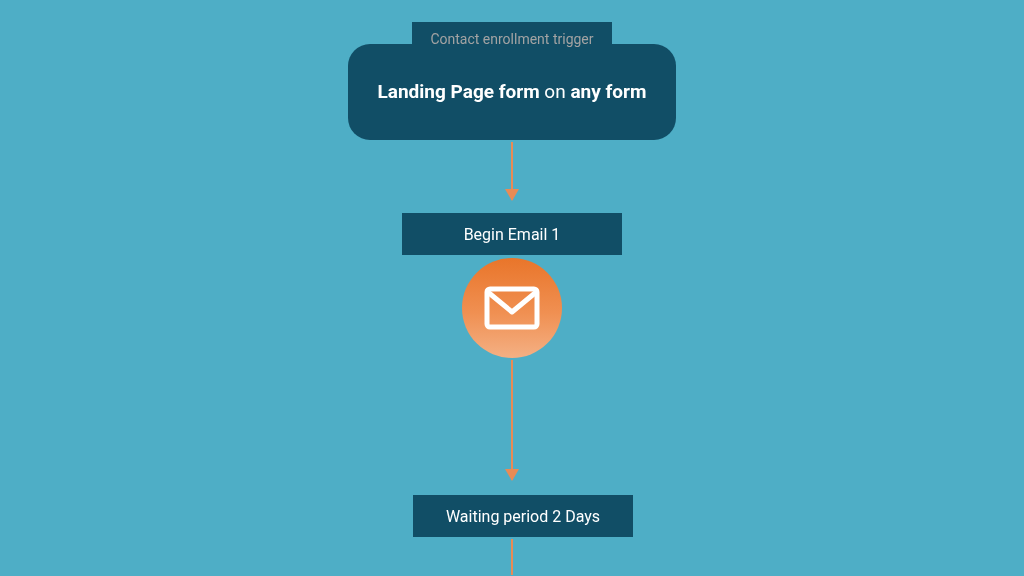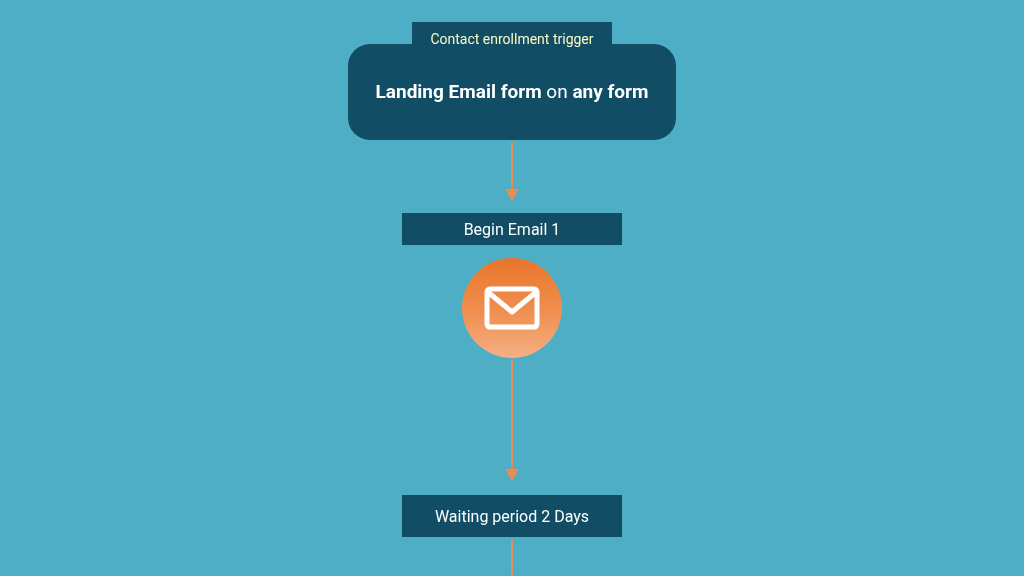--- a/index.html
+++ b/index.html
@@ -14,21 +14,21 @@
     width: 1024px;
     height: 576px;
   }
   .trigger-tag {
     position: absolute;
     left: 412px;
     top: 22px;
     width: 200px;
     height: 34px;
     background: #114e66;
-    color: #fef9c3;
+    color: #a3a3a3;
     font-size: 14px;
     display: flex;
     align-items: center;
     justify-content: center;
     z-index: 2;
   }
   .trigger-card {
     position: absolute;
     left: 348px;
     top: 44px;
@@ -55,24 +55,24 @@
     font-size: 16px;
     display: flex;
     align-items: center;
     justify-content: center;
     text-align: center;
   }
   .step-email {
     left: 402px;
     top: 213px;
     width: 220px;
-    height: 32px;
+    height: 42px;
   }
   .step-wait {
-    left: 402px;
+    left: 413px;
     top: 495px;
     width: 220px;
     height: 42px;
   }
   .email-circle {
     position: absolute;
     left: 462px;
     top: 258px;
     width: 100px;
     height: 100px;
@@ -109,21 +109,21 @@
 <body>
 
 <div class="canvas">
 
   <div class="trigger-tag">
     <span>Contact enrollment trigger</span>
   </div>
 
   <div class="trigger-card">
     <div class="line2">
-      <b>Landing Email form</b><span> on </span><b>any form</b>
+      <b>Landing Page form</b><span> on </span><b>any form</b>
     </div>
   </div>
 
   <div class="arrow arrow1"></div>
 
   <div class="step-box step-email">
     <span>Begin Email 1</span>
   </div>
 
   <div class="email-circle">

